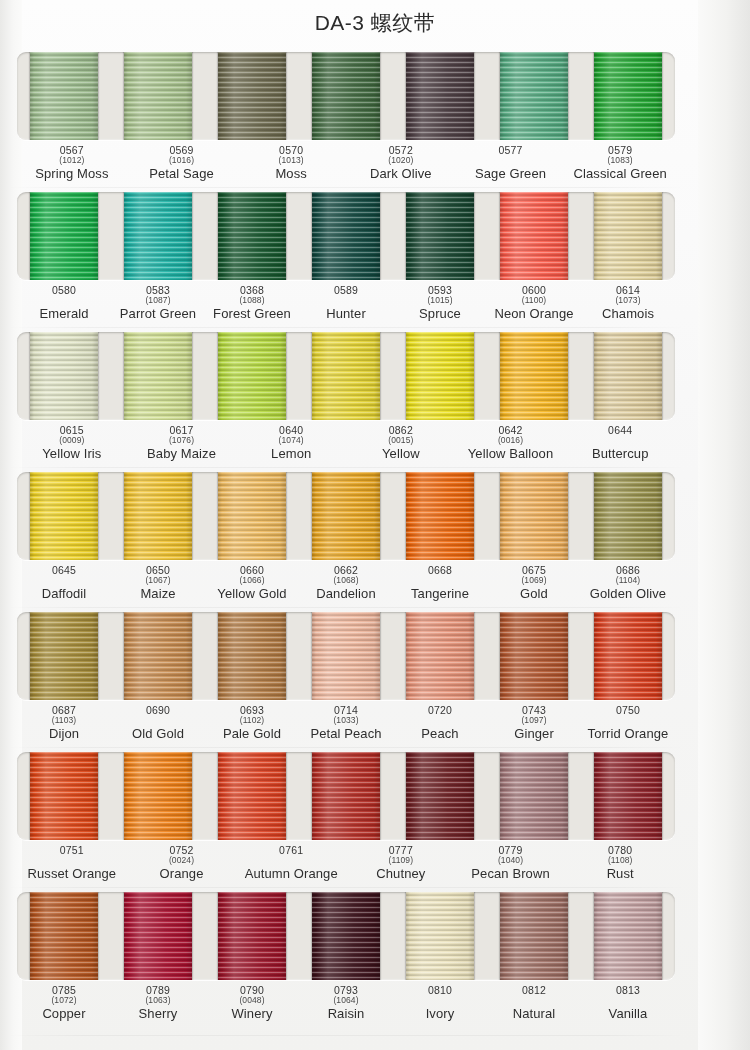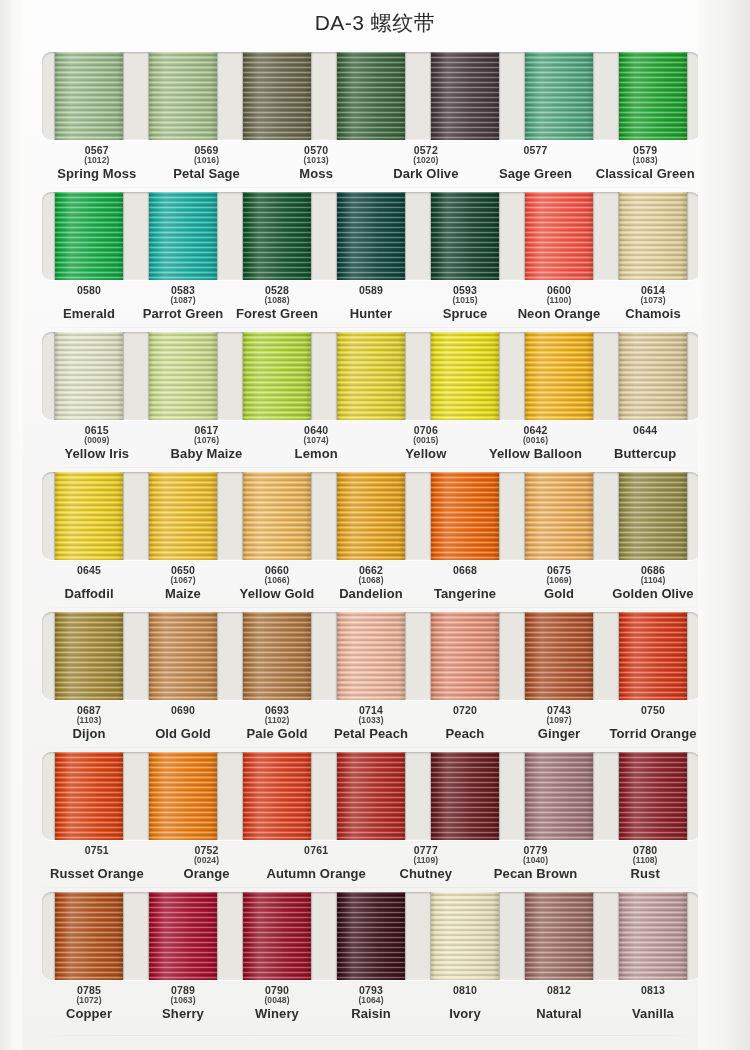--- a/index.html
+++ b/index.html
@@ -37,21 +37,21 @@
   }
   #card-title{
     font-size:21px;color:#2b2b2b;letter-spacing:.5px;
     font-family:"Liberation Sans","DejaVu Sans",sans-serif;
     white-space:nowrap;
   }
 
   
   .swatch-row{
     position:absolute;
-    left:32px;width:678px;height:140px;font-weight:bold;
+    left:7px;width:678px;height:140px;
   }
   .swatch-row.last{height:148px;}
 
   
   .row-window{
     position:absolute;left:10px;top:4px;
     width:658px;height:88px;
     border-radius:9px;
     background:#e8e6e1;
     box-shadow:
@@ -235,21 +235,21 @@
             <span class="lbl-code">0580</span>
             <span class="lbl-alt"></span>
             <span class="lbl-name">Emerald</span>
           </div>
           <div class="label-cell">
             <span class="lbl-code">0583</span>
             <span class="lbl-alt">(1087)</span>
             <span class="lbl-name">Parrot Green</span>
           </div>
           <div class="label-cell">
-            <span class="lbl-code">0528</span>
+            <span class="lbl-code">0368</span>
             <span class="lbl-alt">(1088)</span>
             <span class="lbl-name">Forest Green</span>
           </div>
           <div class="label-cell">
             <span class="lbl-code">0589</span>
             <span class="lbl-alt"></span>
             <span class="lbl-name">Hunter</span>
           </div>
           <div class="label-cell">
             <span class="lbl-code">0593</span>
@@ -305,21 +305,21 @@
             <span class="lbl-code">0617</span>
             <span class="lbl-alt">(1076)</span>
             <span class="lbl-name">Baby Maize</span>
           </div>
           <div class="label-cell">
             <span class="lbl-code">0640</span>
             <span class="lbl-alt">(1074)</span>
             <span class="lbl-name">Lemon</span>
           </div>
           <div class="label-cell">
-            <span class="lbl-code">0706</span>
+            <span class="lbl-code">0862</span>
             <span class="lbl-alt">(0015)</span>
             <span class="lbl-name">Yellow</span>
           </div>
           <div class="label-cell">
             <span class="lbl-code">0642</span>
             <span class="lbl-alt">(0016)</span>
             <span class="lbl-name">Yellow Balloon</span>
           </div>
           <div class="label-cell">
             <span class="lbl-code">0644</span>

